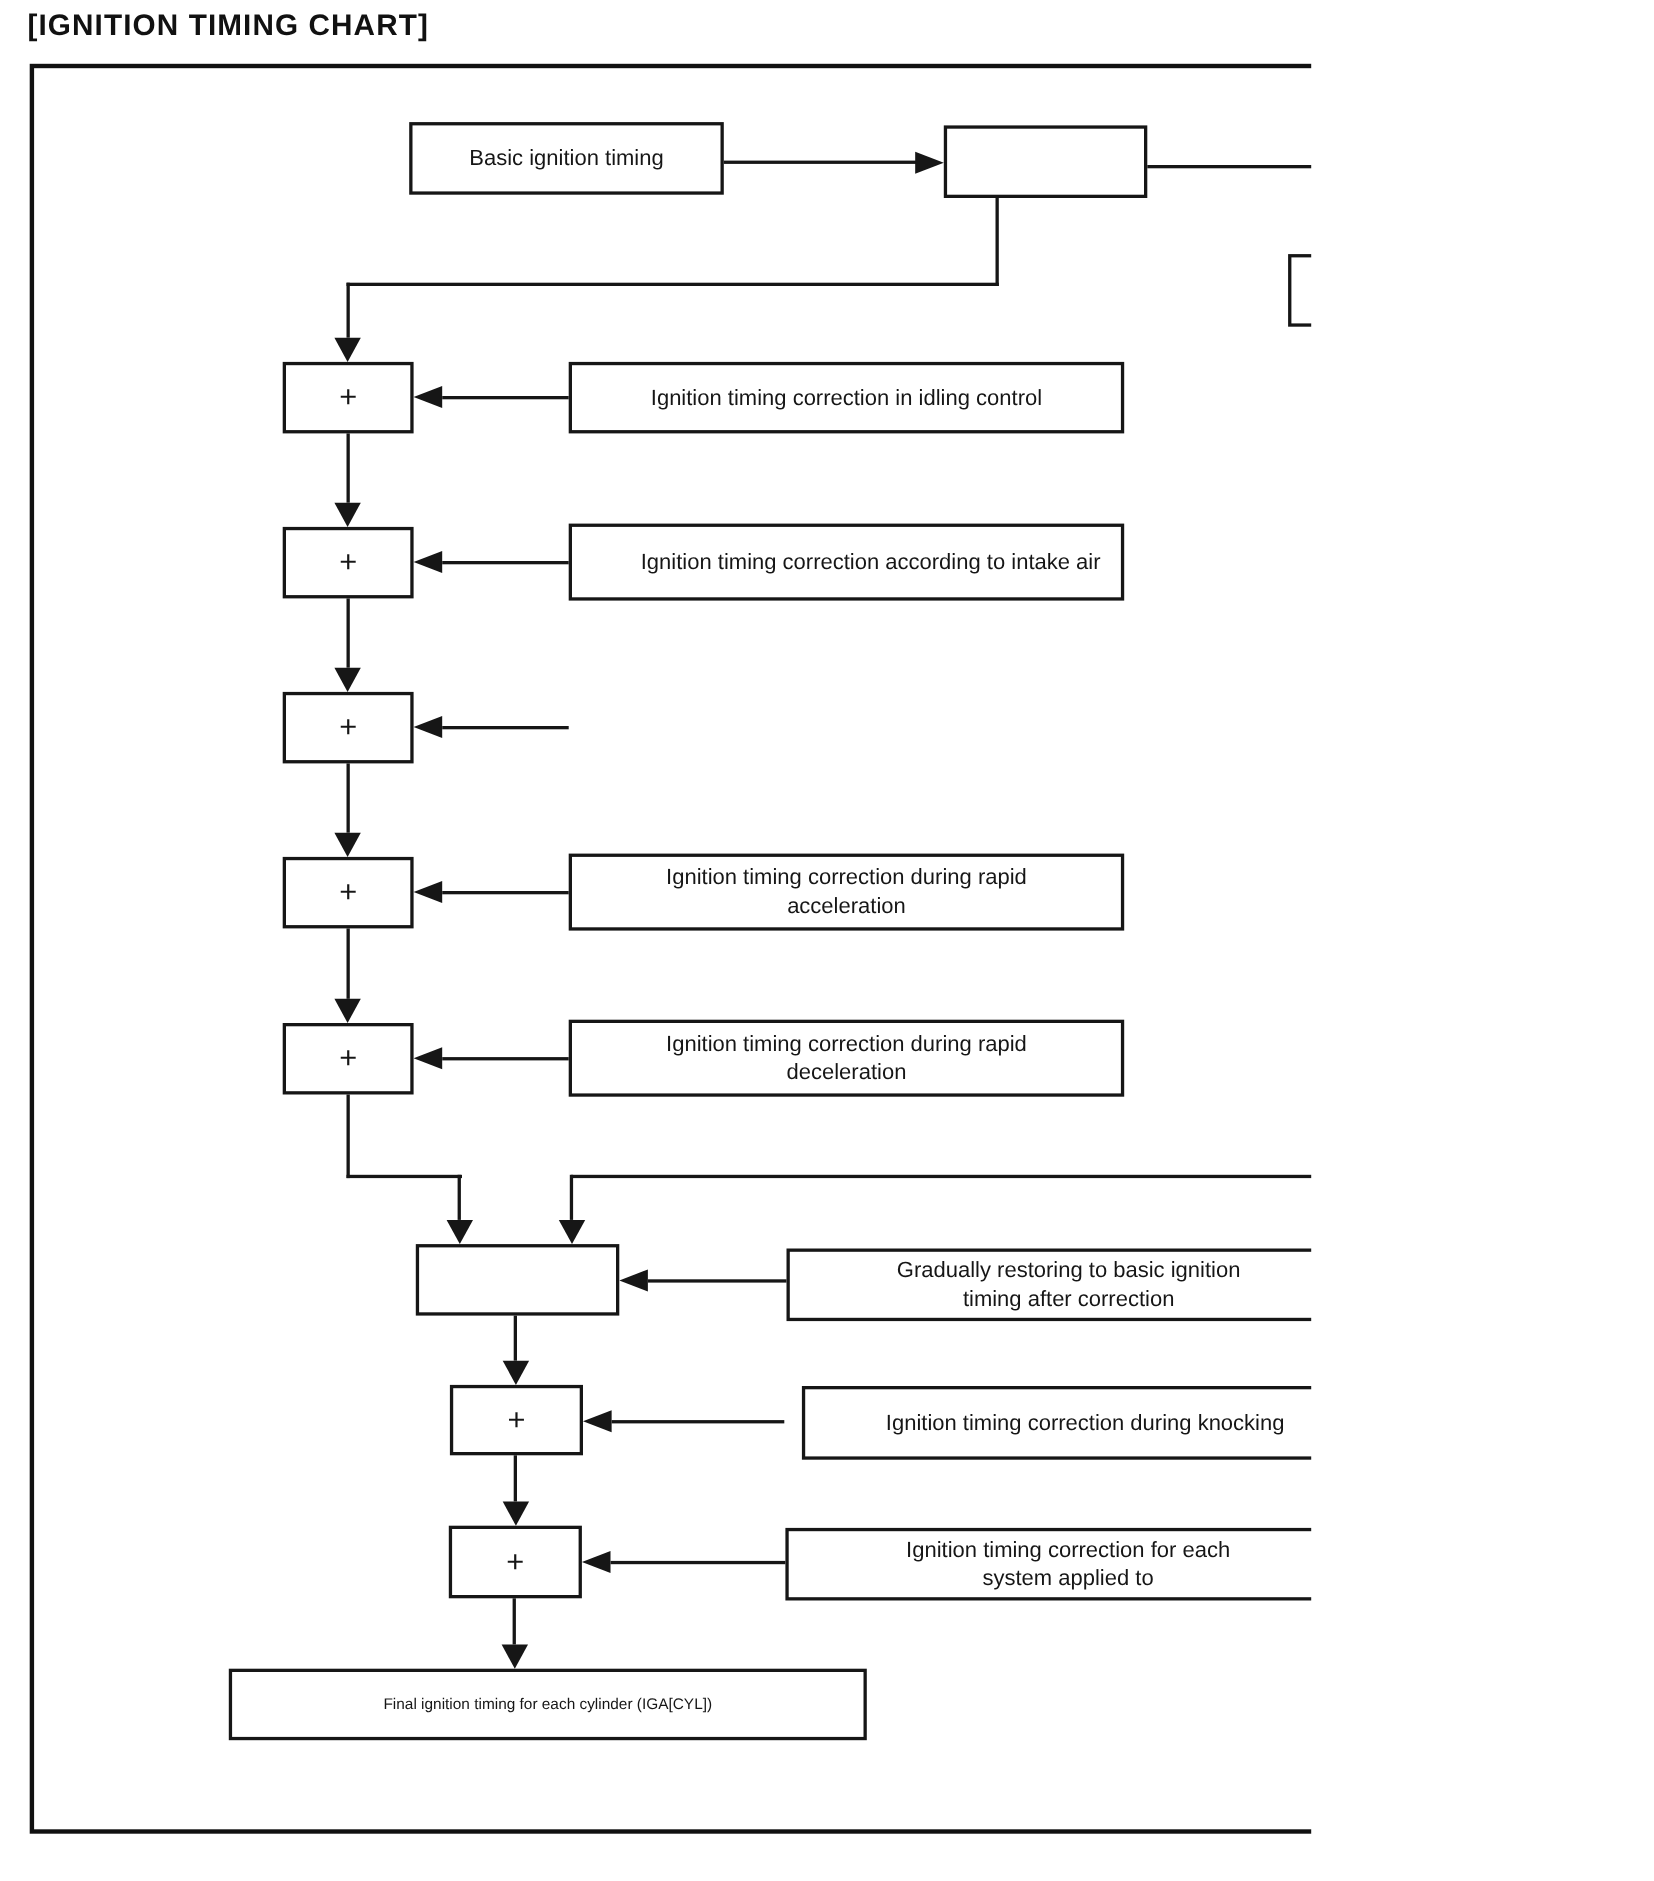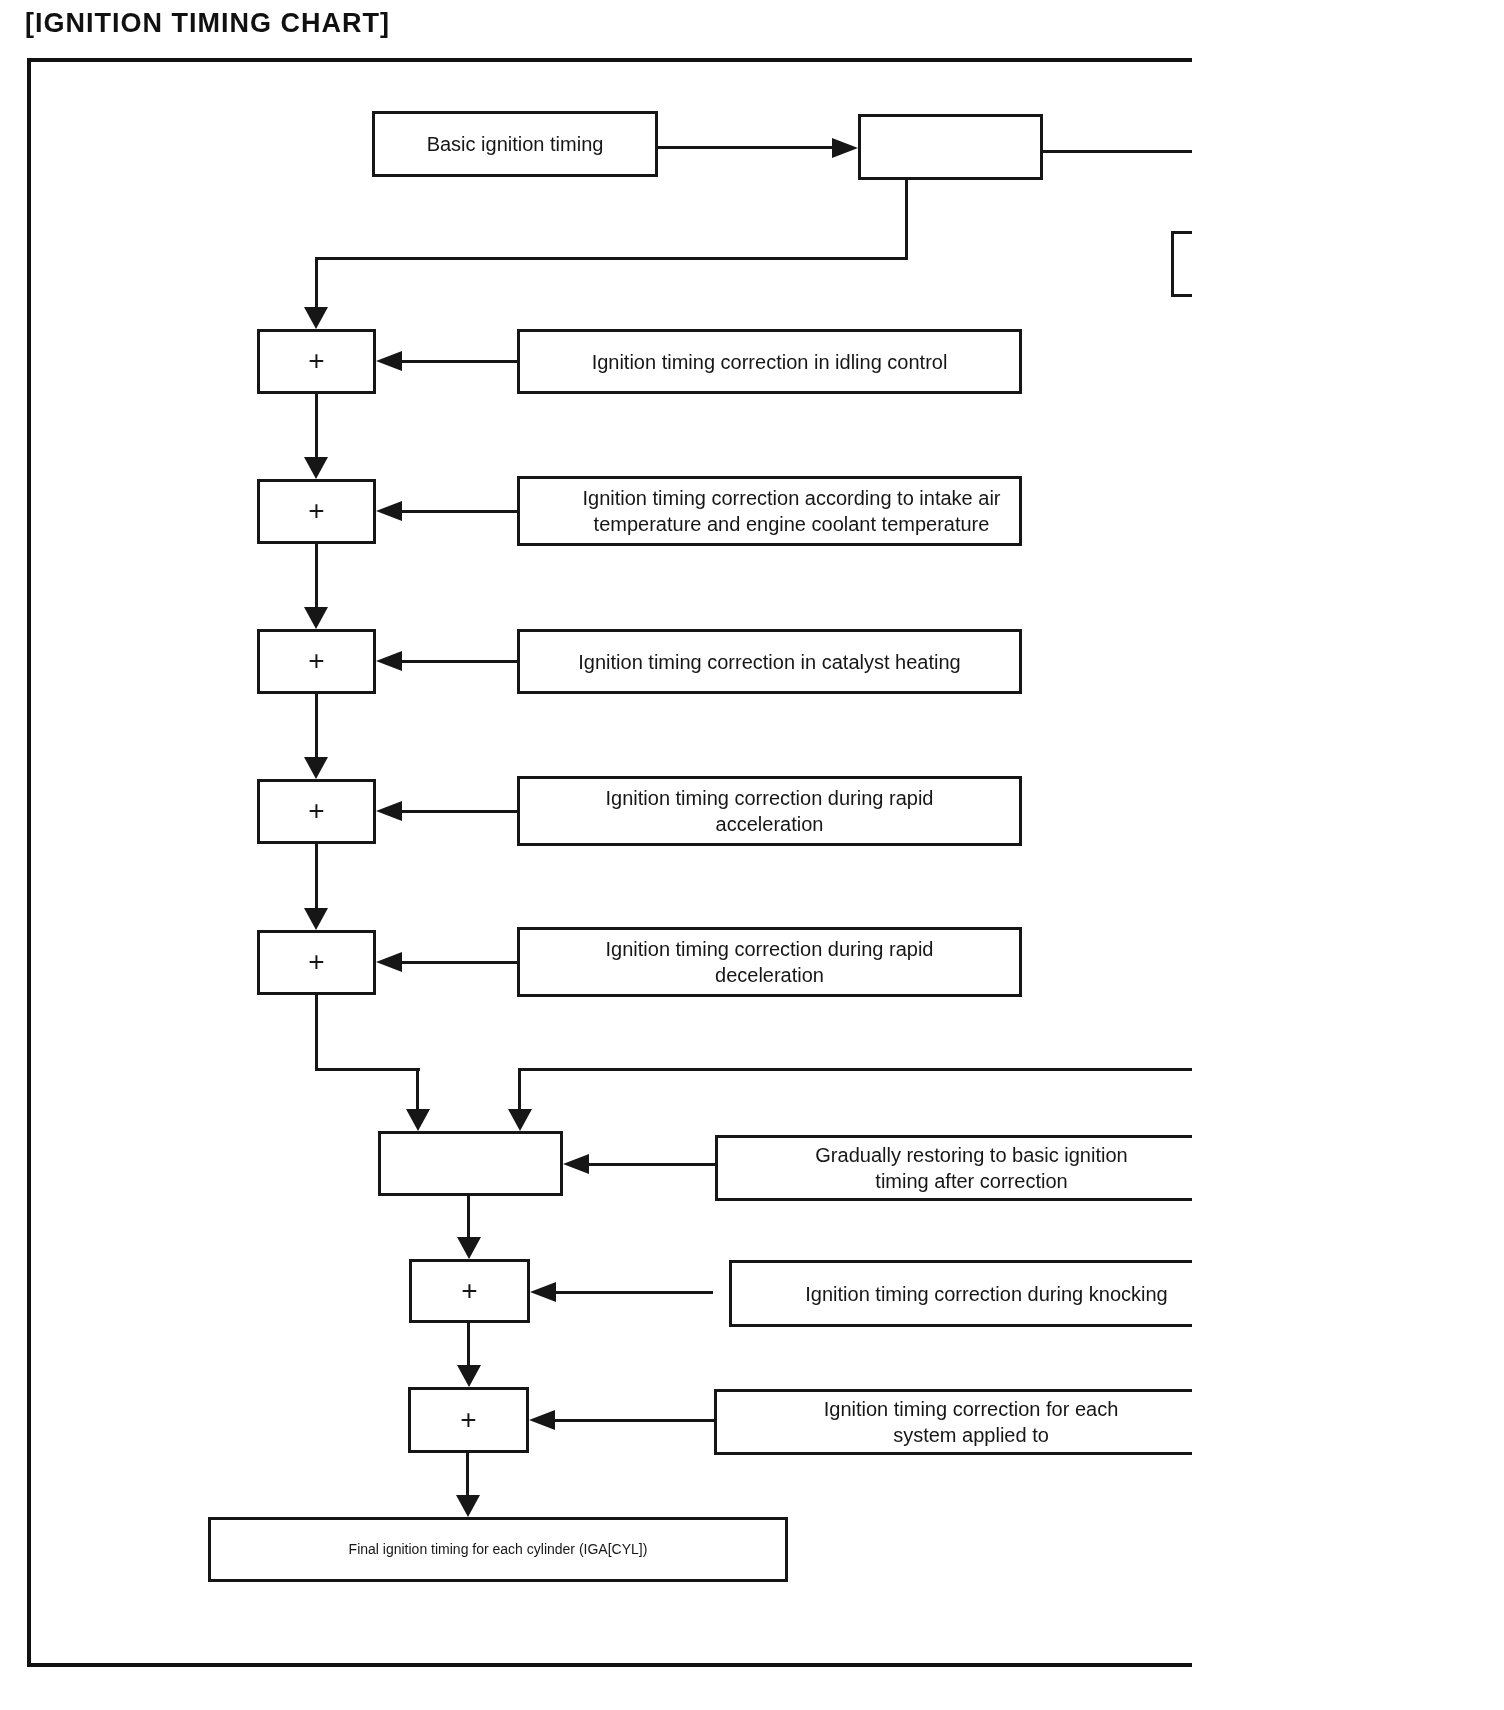--- a/index.html
+++ b/index.html
@@ -136,24 +136,20 @@
   </div>
   <div class="box plus-box" style="left:257px; top:930px; width:119px; height:65px;">
     <span class="ln">+</span>
   </div>
 
   <div class="box" style="left:517px; top:329px; width:505px; height:65px;">
     <span class="ln">Ignition timing correction in idling control</span>
   </div>
   <div class="box" style="left:517px; top:476px; width:505px; height:70px;padding-left:44px;">
     <span class="ln">Ignition timing correction according to intake air</span>
-    <span class="ln">temperature and engine coolant temperature</span>
-  </div>
-  <div class="box" style="left:517px; top:629px; width:505px; height:65px;">
-    <span class="ln">Ignition timing correction in catalyst heating</span>
   </div>
   <div class="box" style="left:517px; top:776px; width:505px; height:70px;">
     <span class="ln">Ignition timing correction during rapid</span>
     <span class="ln">acceleration</span>
   </div>
   <div class="box" style="left:517px; top:927px; width:505px; height:70px;">
     <span class="ln">Ignition timing correction during rapid</span>
     <span class="ln">deceleration</span>
   </div>
 

